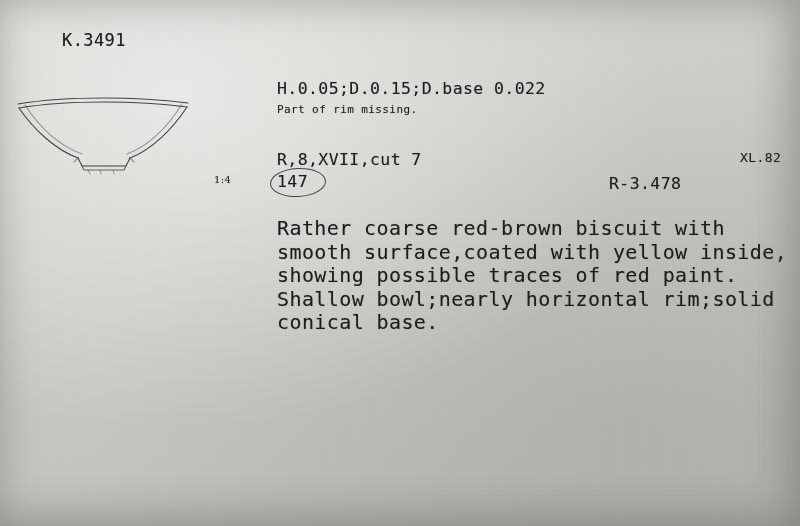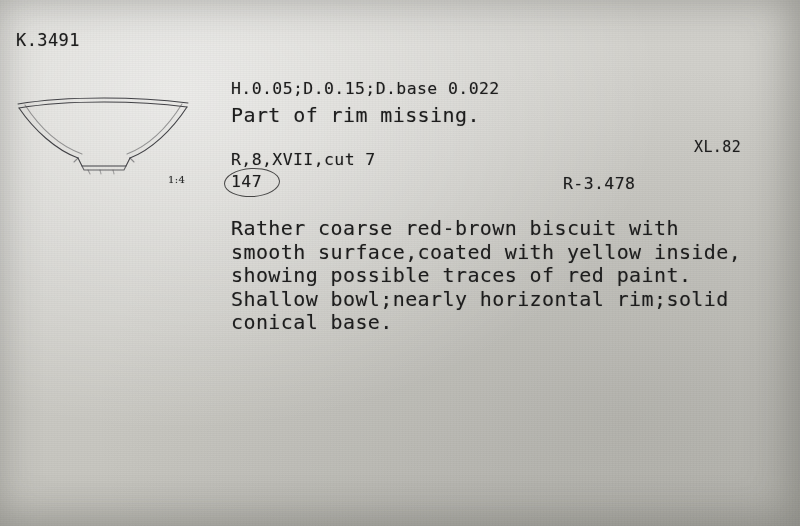--- a/index.html
+++ b/index.html
@@ -40,50 +40,51 @@
     pointer-events: none;
     box-shadow: inset 0 0 42px rgba(90,90,85,0.30), inset -16px -10px 40px rgba(80,80,75,0.22);
   }
   .txt {
     position: absolute;
     color: #1d1d1d;
     font-family: "DejaVu Sans Mono", monospace;
     letter-spacing: 0.4px;
     white-space: pre;
     text-shadow: 0 0 1px rgba(40,40,40,0.35);
+    margin-left: 46px;
   }
   #cat-number {
     left: 16px;
     top: 30px;
     font-size: 17px;
   }
   #title {
     left: 522px;
     top: 30px;
     font-size: 17px;
   }
   #measurements {
     left: 231px;
     top: 79px;
     font-size: 16.5px;
   }
   #condition {
     left: 231px;
     top: 103px;
-    font-size: 20px;
+    font-size: 11px;
   }
   #provenance {
     left: 231px;
     top: 150px;
     font-size: 16.5px;
   }
   #plate-ref {
     left: 694px;
-    top: 138px;
-    font-size: 15px;
+    top: 150px;
+    font-size: 13px;
   }
   #neg-ref {
     left: 563px;
     top: 174px;
     font-size: 16.5px;
   }
   #circled-number {
     left: 231px;
     top: 172px;
     font-size: 16.5px;

